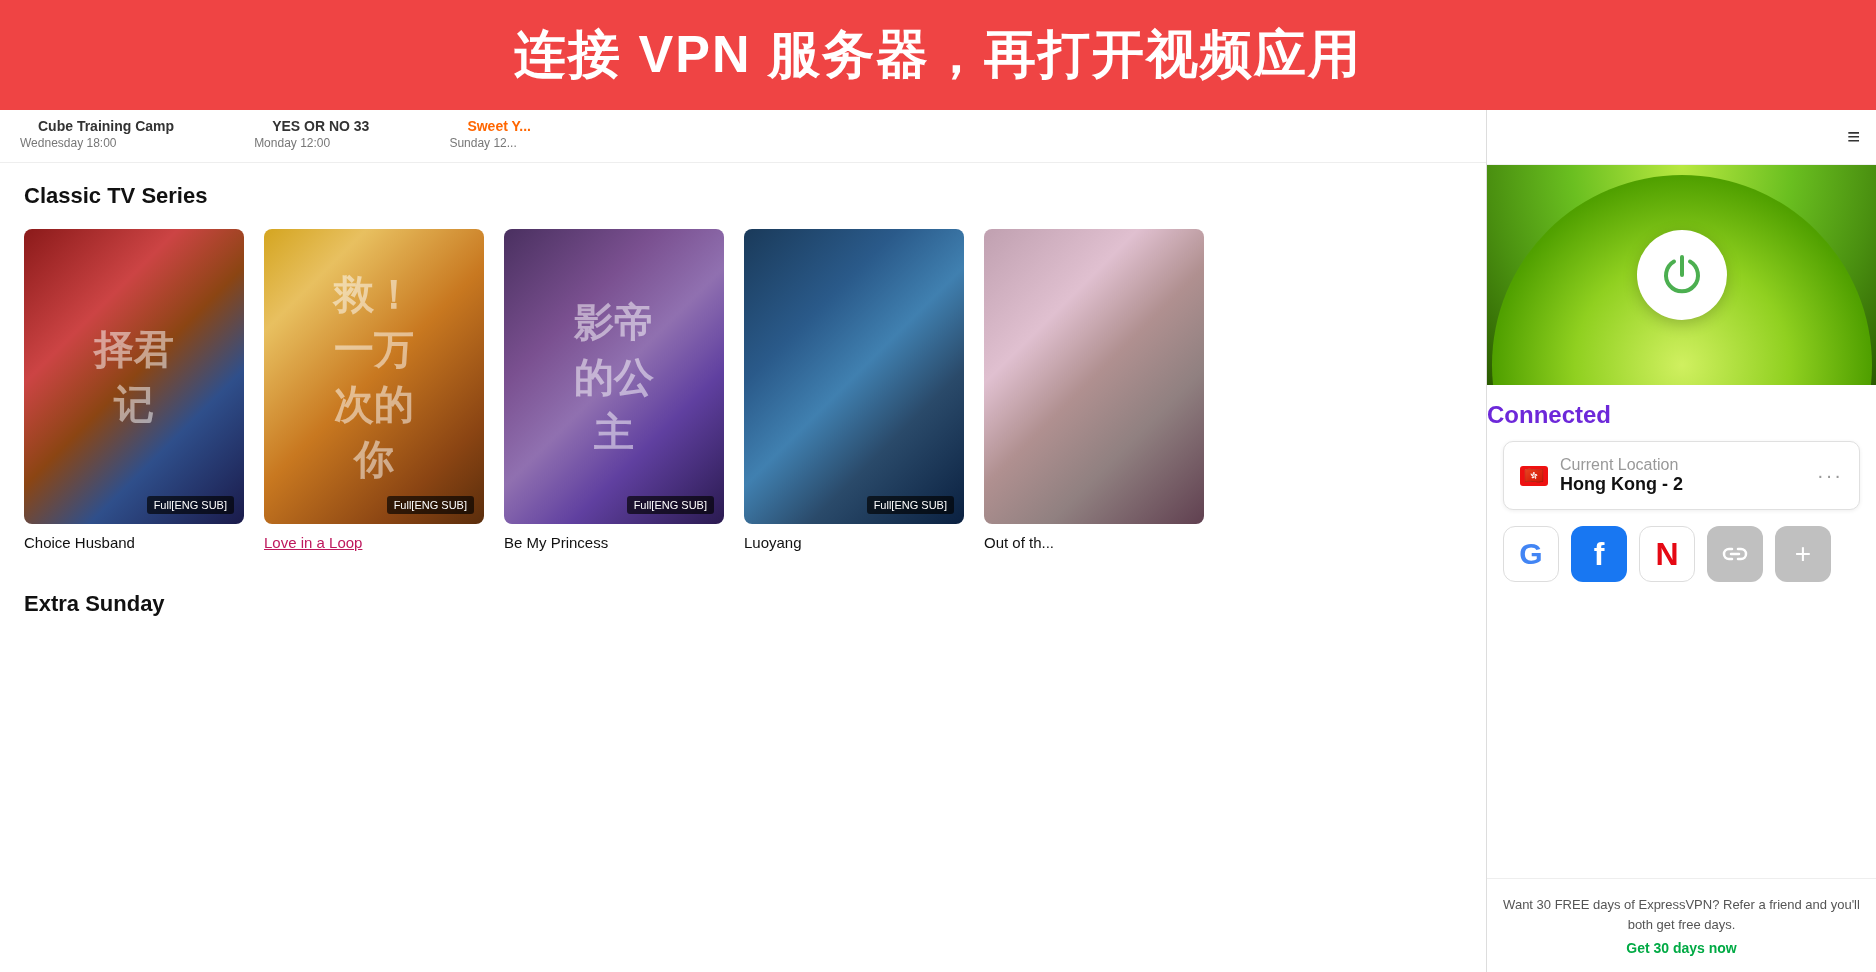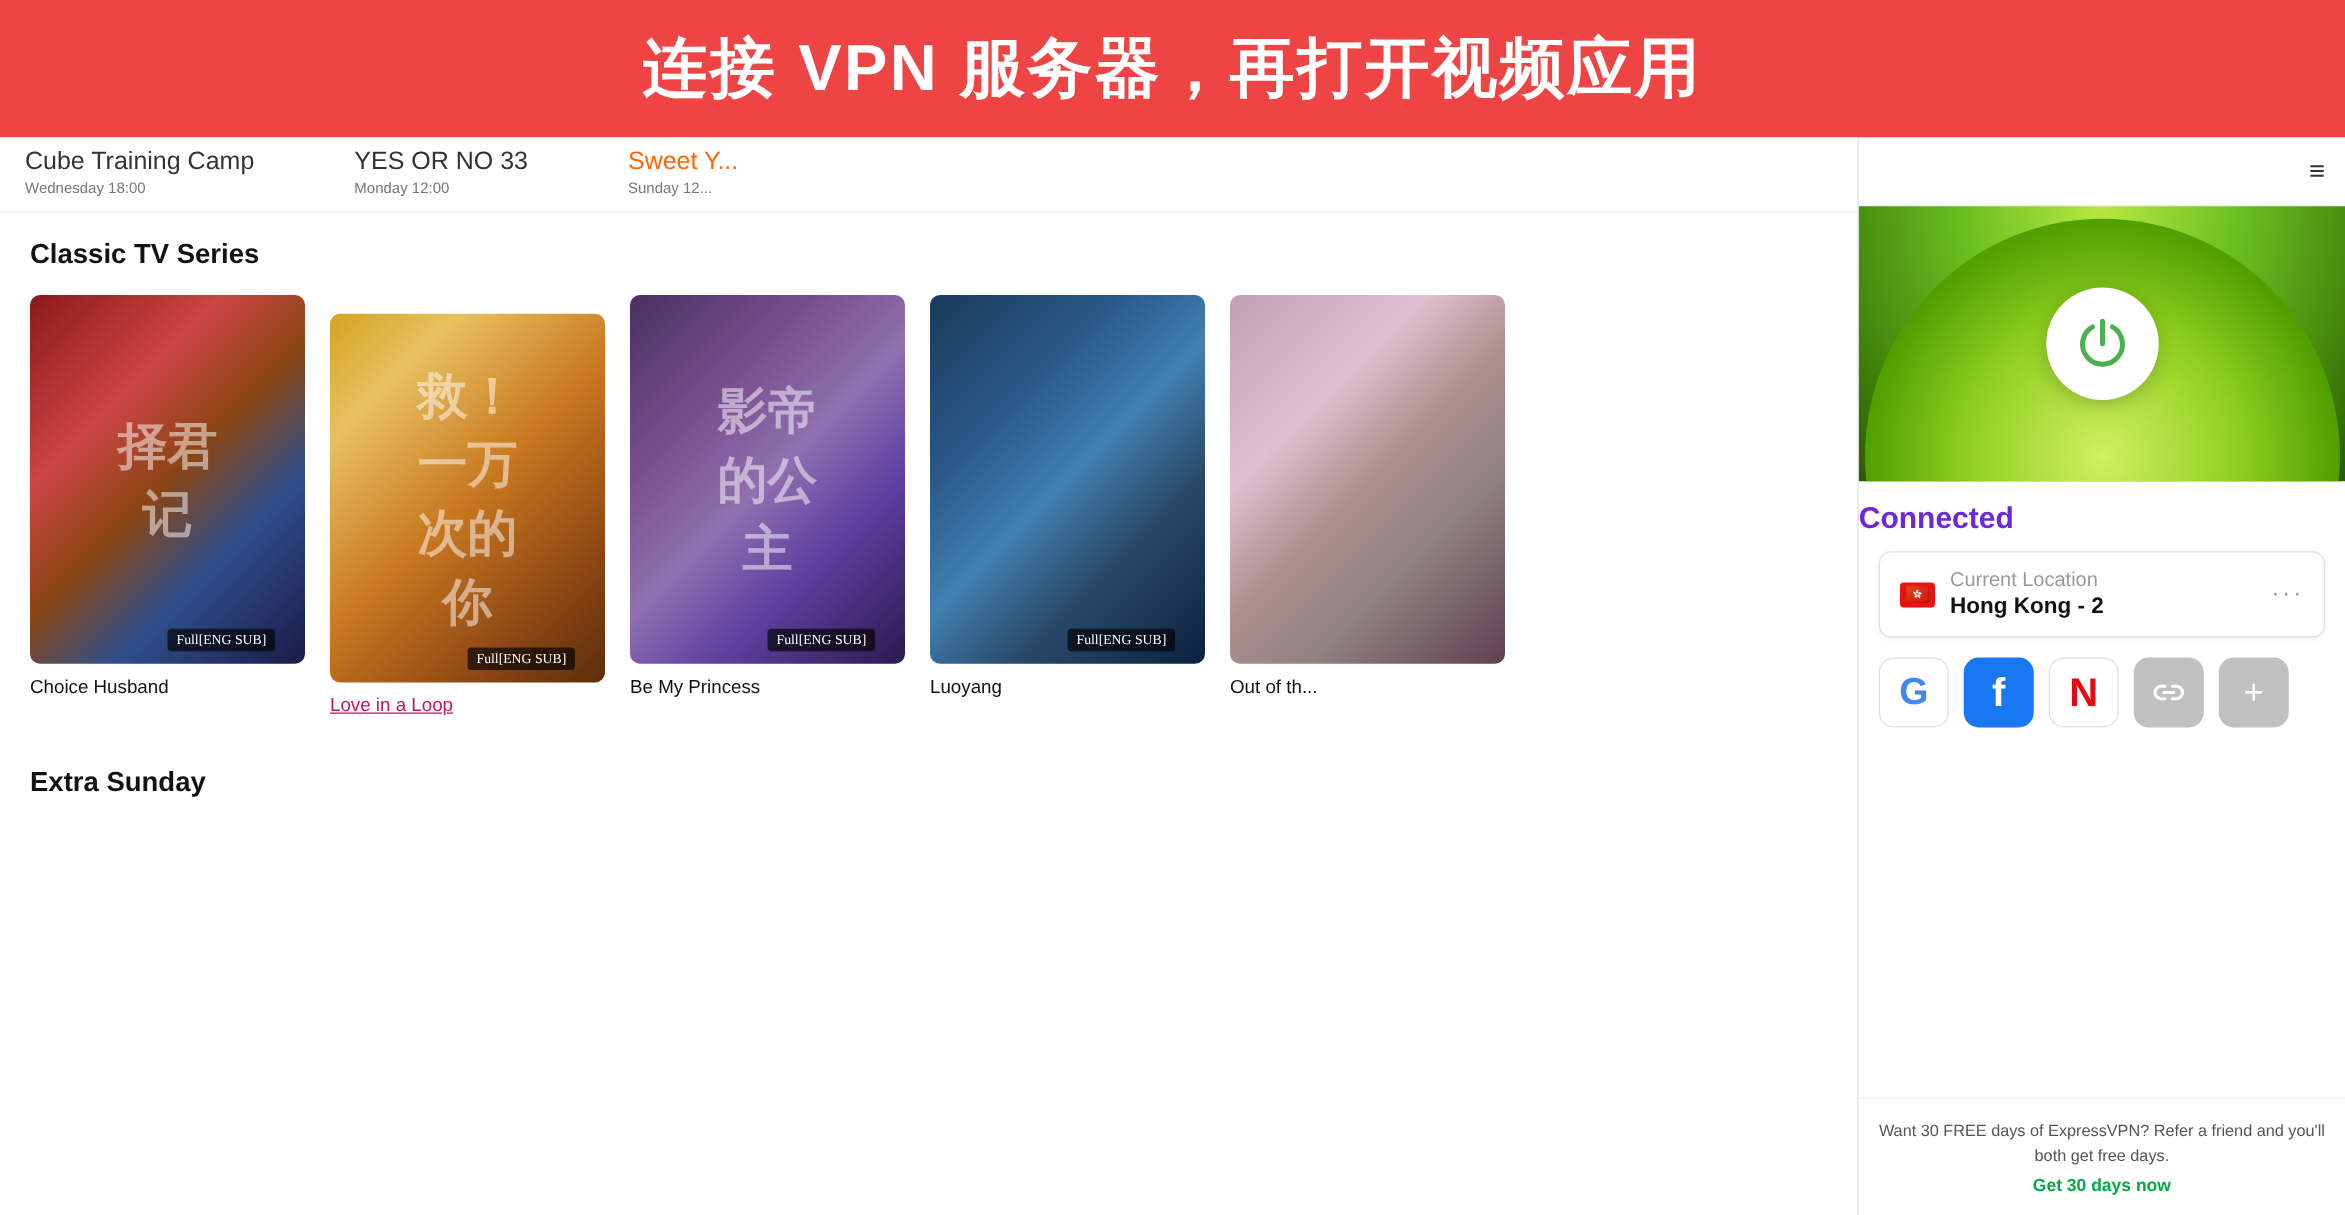--- a/index.html
+++ b/index.html
@@ -42,23 +42,24 @@
       border-bottom: 1px solid #eee;
       padding: 8px 20px 12px 20px;
       display: flex;
       gap: 80px;
     }
     .schedule-item {
       display: flex;
       flex-direction: column;
     }
     .schedule-item .title {
-      font-size: 20px;
-      font-weight: 400;
+      font-size: 14px;
+      font-weight: 700;
       color: #333;
+      margin-left: 18px;
     }
     .schedule-item .time {
       font-size: 12px;
       color: #777;
       margin-top: 2px;
     }
     .schedule-item.active .title {
       color: #ff6600;
     }
 
@@ -86,46 +87,44 @@
     .tv-card-image {
       width: 220px;
       height: 295px;
       border-radius: 8px;
       overflow: hidden;
       position: relative;
     }
     .tv-card-image .badge {
       position: absolute;
       bottom: 10px;
-      right: 24px;
+      right: 10px;
       background: rgba(0,0,0,0.65);
       color: white;
       font-size: 11px;
       padding: 3px 7px;
       border-radius: 3px;
-      font-family: Liberation Serif, serif;
     }
     .tv-card-title {
       margin-top: 10px;
       font-size: 15px;
       font-weight: 500;
       color: #111;
     }
     .tv-card-title.highlight {
       color: #be185d;
       text-decoration: underline;
     }
 
     
     .img-choice-husband {
       background: linear-gradient(135deg, #8B1A1A 0%, #C44 30%, #8B4513 50%, #2F4F8B 70%, #1a1a4a 100%);
     }
     .img-love-in-loop {
       background: linear-gradient(135deg, #D4A520 0%, #E8C060 20%, #C87820 50%, #8B4513 80%, #5a2d0c 100%);
-      margin-top: 15px;
     }
     .img-be-my-princess {
       background: linear-gradient(135deg, #4a3060 0%, #7a5090 30%, #9070b0 50%, #6040a0 70%, #2a1a50 100%);
     }
     .img-luoyang {
       background: linear-gradient(135deg, #1a3a5a 0%, #2a5a8a 30%, #4080b0 50%, #2a4a6a 70%, #0a2040 100%);
     }
     .img-out-of {
       background: linear-gradient(135deg, #c0a0b0 0%, #e0c0d0 30%, #b09090 50%, #908080 70%, #604050 100%);
     }

